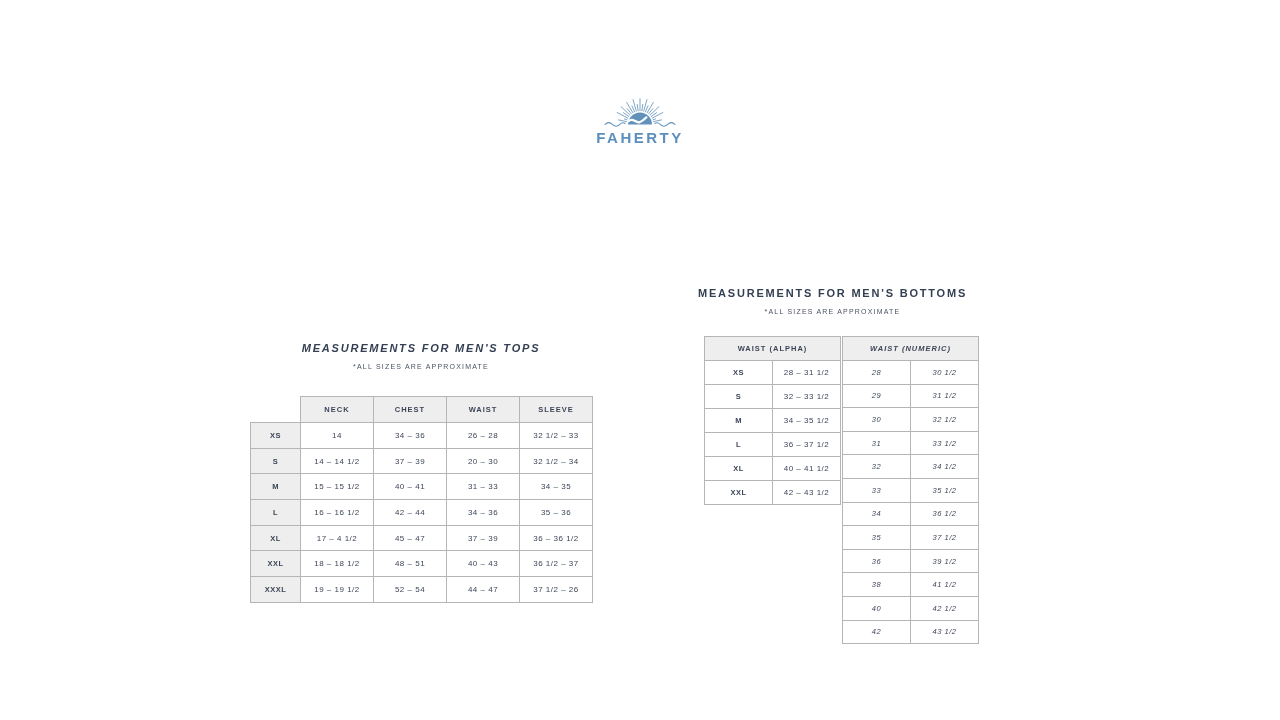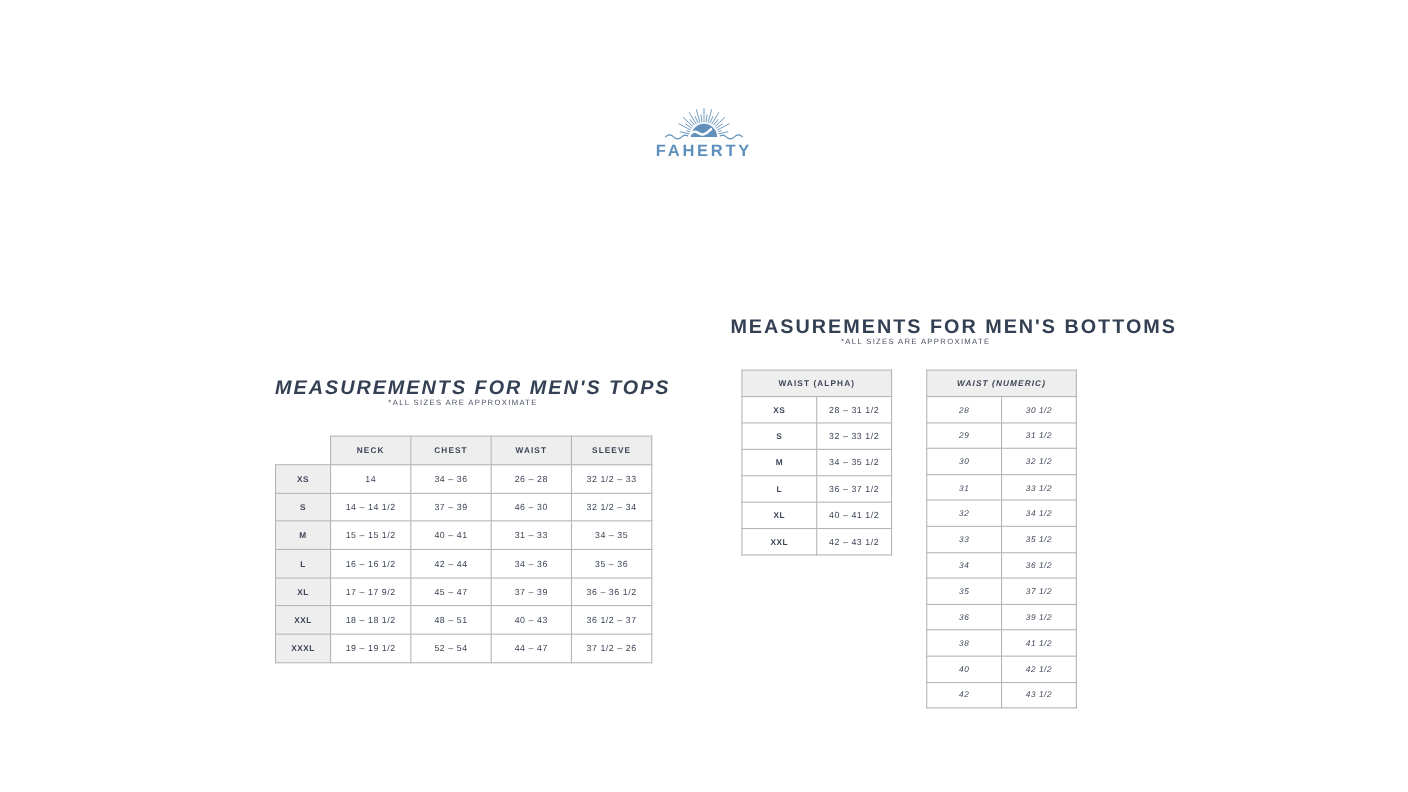--- a/index.html
+++ b/index.html
@@ -15,21 +15,21 @@
   .logo svg { width:100px; height:46px; display:block; margin:0 auto; }
   .logo .wordmark {
     display:block; margin-top:-1px; font-size:15px; font-weight:600;
     letter-spacing:2.5px; color:#5d8fbc;
   }
   .sun-rays line { stroke:#6191bb; stroke-width:0.9; stroke-linecap:round; }
 
   
   .section-title {
     position:absolute; text-align:center; color:#333f52;
-    font-weight:700; letter-spacing:1.8px; font-size:18px; white-space:nowrap;
+    font-weight:700; letter-spacing:1.8px; font-size:11px; white-space:nowrap;
   }
   .section-sub {
     position:absolute; text-align:center; color:#4a5263;
     font-size:7px; letter-spacing:1.2px; font-weight:500; white-space:nowrap;
   }
   .tops-title  { left:250px; width:342px; top:324px;font-style:italic; }
   .tops-sub    { left:250px; width:342px; top:345px; }
   .bottoms-title { left:664px; width:337px; top:269px; }
   .bottoms-sub   { left:664px; width:337px; top:290px; }
 
@@ -44,21 +44,21 @@
   
   .tops-table { left:250px; top:378px; width:343px; }
   .tops-table th { height:26px; }
   .tops-table td { height:25.7px; }
   .tops-table th.corner { border:none; background:transparent; }
   .tops-table col.size-col { width:50px; }
   .tops-table col.val-col  { width:73px; }
   .tops-table td:first-child { background:#efeeee; font-weight:600; font-size:7.5px; }
 
   
-  .alpha-table   { left:674px; top:318px; width:136px;border-radius:29px; }
+  .alpha-table   { left:704px; top:318px; width:136px;border-radius:29px; }
   .numeric-table { left:842px; top:318px; width:136px;font-style:italic; }
   .alpha-table th, .numeric-table th { height:24px; }
   .alpha-table td { height:24px; }
   .numeric-table td { height:23.6px; font-size:7.5px; }
   .alpha-table col, .numeric-table col { width:68px; }
   .alpha-table td:first-child { font-weight:600; font-size:7.5px; }
 </style>
 </head>
 <body>
 
@@ -122,40 +122,40 @@
           <td>XS</td>
           <td>14</td>
           <td>34 – 36</td>
           <td>26 – 28</td>
           <td>32 1/2 – 33</td>
         </tr>
         <tr>
           <td>S</td>
           <td>14 – 14 1/2</td>
           <td>37 – 39</td>
-          <td>46 – 30</td>
+          <td>20 – 30</td>
           <td>32 1/2 – 34</td>
         </tr>
         <tr>
           <td>M</td>
           <td>15 – 15 1/2</td>
           <td>40 – 41</td>
           <td>31 – 33</td>
           <td>34 – 35</td>
         </tr>
         <tr>
           <td>L</td>
           <td>16 – 16 1/2</td>
           <td>42 – 44</td>
           <td>34 – 36</td>
           <td>35 – 36</td>
         </tr>
         <tr>
           <td>XL</td>
-          <td>17 – 17 9/2</td>
+          <td>17 – 4 1/2</td>
           <td>45 – 47</td>
           <td>37 – 39</td>
           <td>36 – 36 1/2</td>
         </tr>
         <tr>
           <td>XXL</td>
           <td>18 – 18 1/2</td>
           <td>48 – 51</td>
           <td>40 – 43</td>
           <td>36 1/2 – 37</td>

